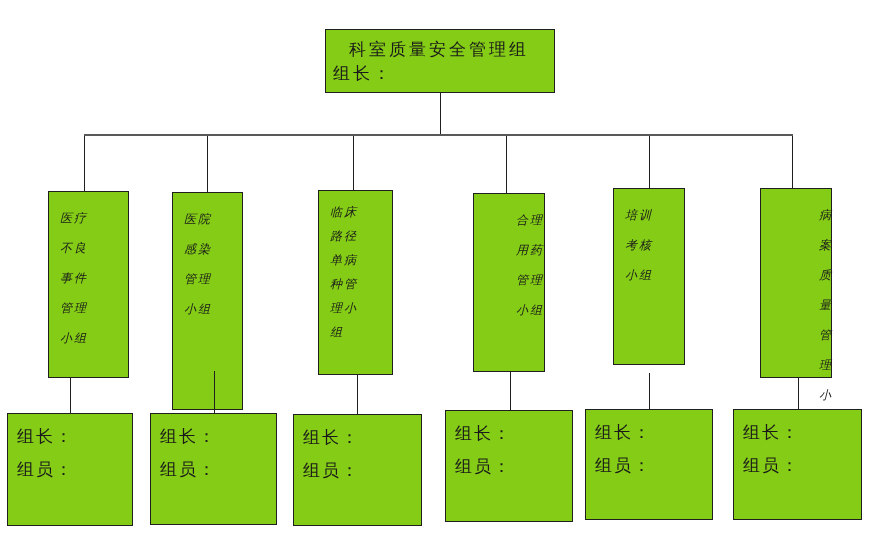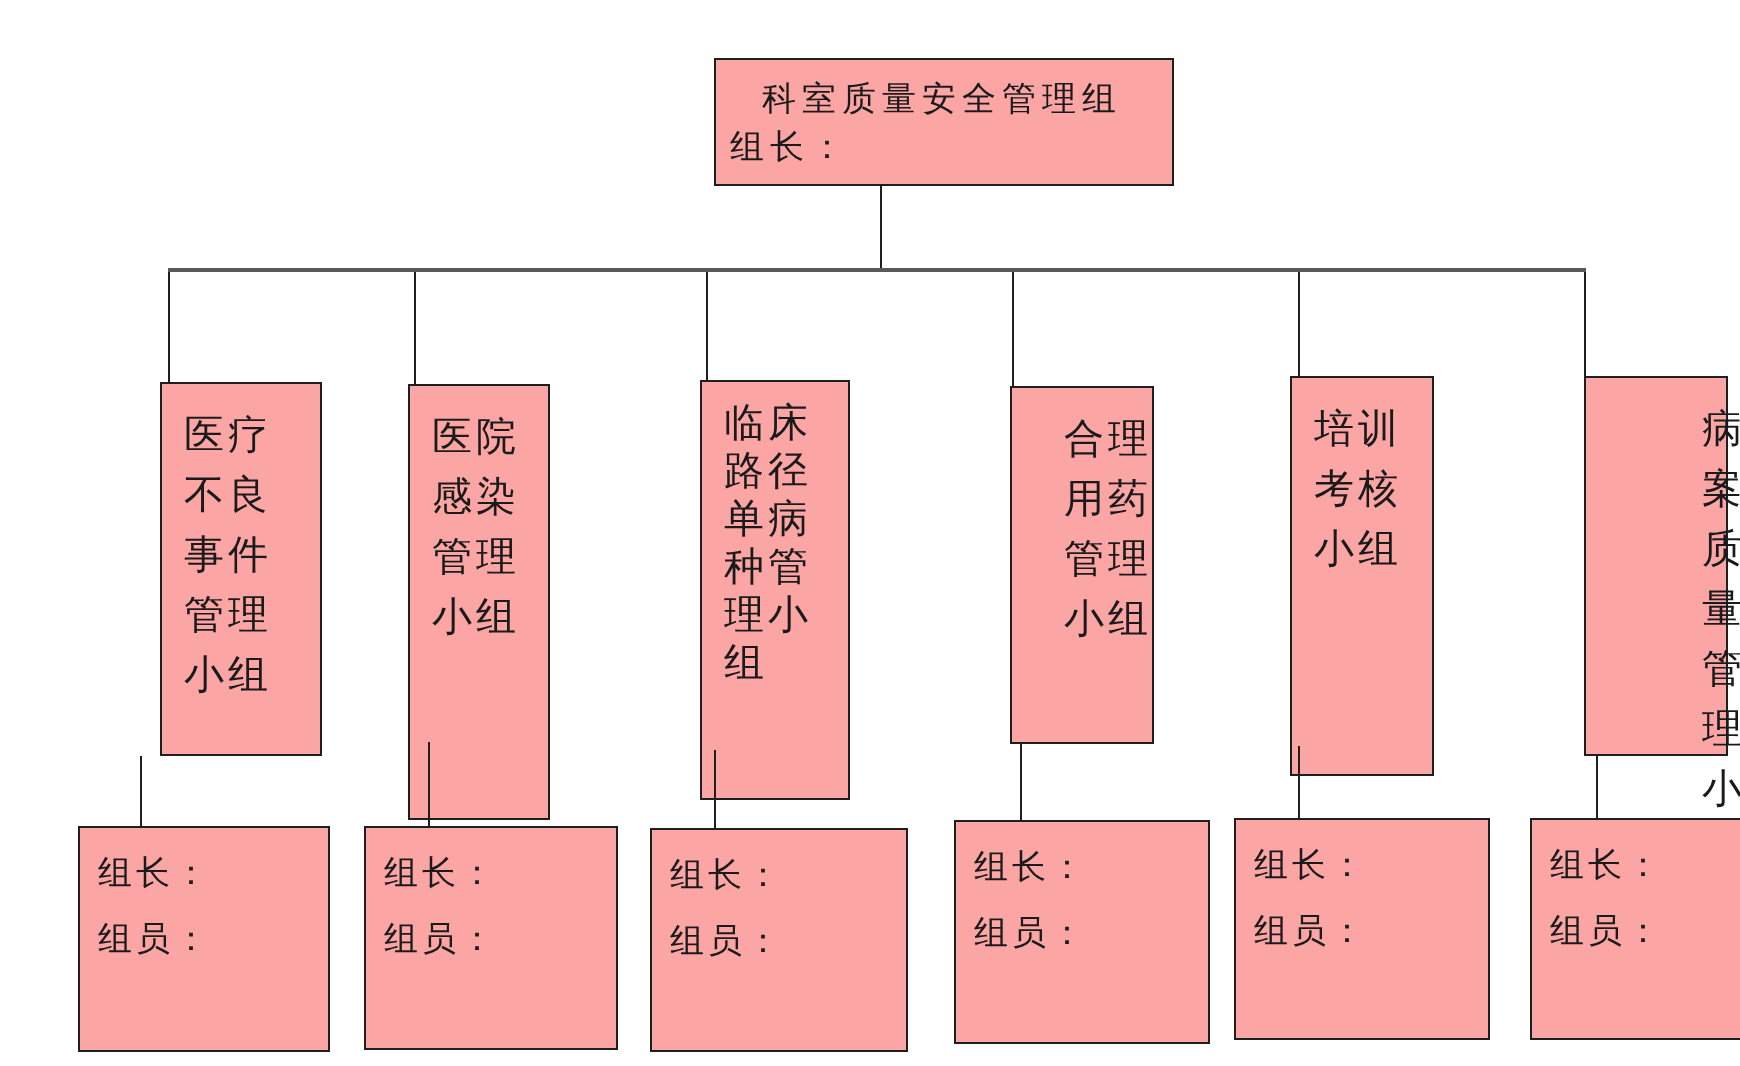--- a/index.html
+++ b/index.html
@@ -13,22 +13,21 @@
     height: 533px;
     background: #ffffff;
     font-family: "Liberation Serif", "DejaVu Serif", serif;
     color: #1a1a1a;
     overflow: hidden;
   }
   .box {
     position: absolute;
     box-sizing: border-box;
     border: 1px solid #1f1f1f;
-    background: #fca5a5;
-    margin-left: 32px;
+    background: #84cc16;
   }
   .vline {
     position: absolute;
     width: 1px;
     background: #1f1f1f;
   }
   .hbus {
     position: absolute;
     height: 2px;
     background: #595959;
@@ -42,24 +41,25 @@
   }
   .root-box .leader-line {
     font-size: 17px;
     letter-spacing: 3px;
     line-height: 24px;
     padding-left: 7px;
     white-space: nowrap;
   }
   .group-text {
     white-space: pre-line;
-    font-size: 20px;
+    font-size: 12px;
     letter-spacing: 2px;
     line-height: 30px;
     padding: 11px 0 0 11px;
+    font-style: italic;
   }
   .group-text.tight {
     line-height: 24px;
     padding-top: 9px;
   }
   .member-label {
     font-size: 17px;
     letter-spacing: 2px;
     line-height: 33px;
     padding-left: 9px;
@@ -98,37 +98,37 @@
 小组</div>
   </div>
 
   <div class="box" style="left:172px; top:192px; width:71px; height:218px;">
     <div class="group-text">医院
 感染
 管理
 小组</div>
   </div>
 
-  <div class="box" style="left:318px; top:190px; width:75px; height:210px;">
+  <div class="box" style="left:318px; top:190px; width:75px; height:185px;">
     <div class="group-text tight">临床
 路径
 单病
 种管
 理小
 组</div>
   </div>
 
   <div class="box" style="left:473px; top:193px; width:72px; height:179px;text-align:right;">
     <div class="group-text">合理
 用药
 管理
 小组</div>
   </div>
 
-  <div class="box" style="left:613px; top:188px; width:72px; height:200px;">
+  <div class="box" style="left:613px; top:188px; width:72px; height:177px;">
     <div class="group-text">培训
 考核
 小组</div>
   </div>
 
   <div class="box" style="left:760px; top:188px; width:72px; height:190px;padding-left:47px;">
     <div class="group-text">病案
 质量
 管理
 小组</div>

